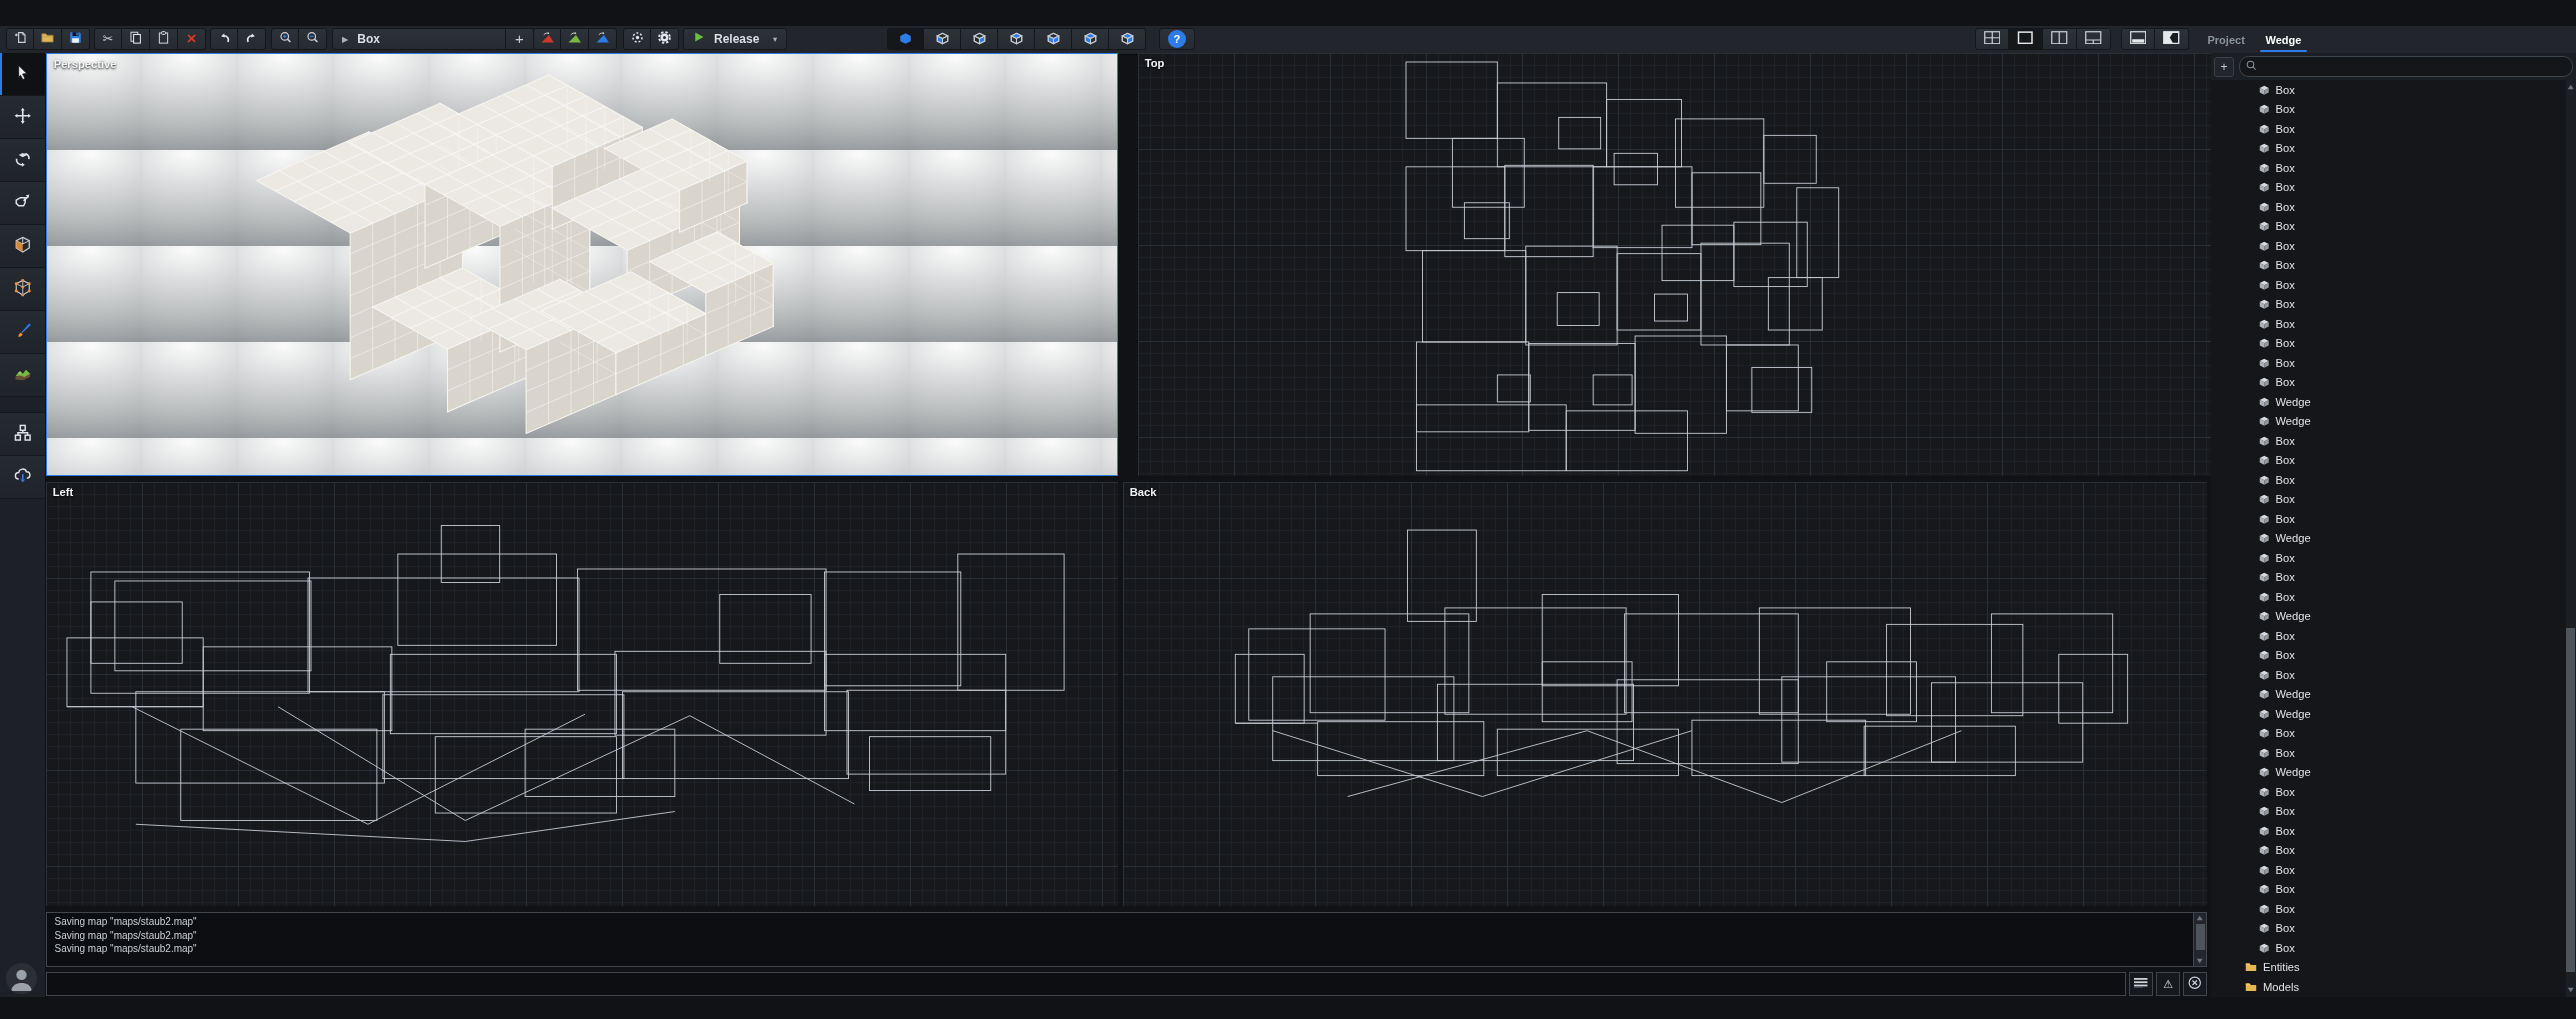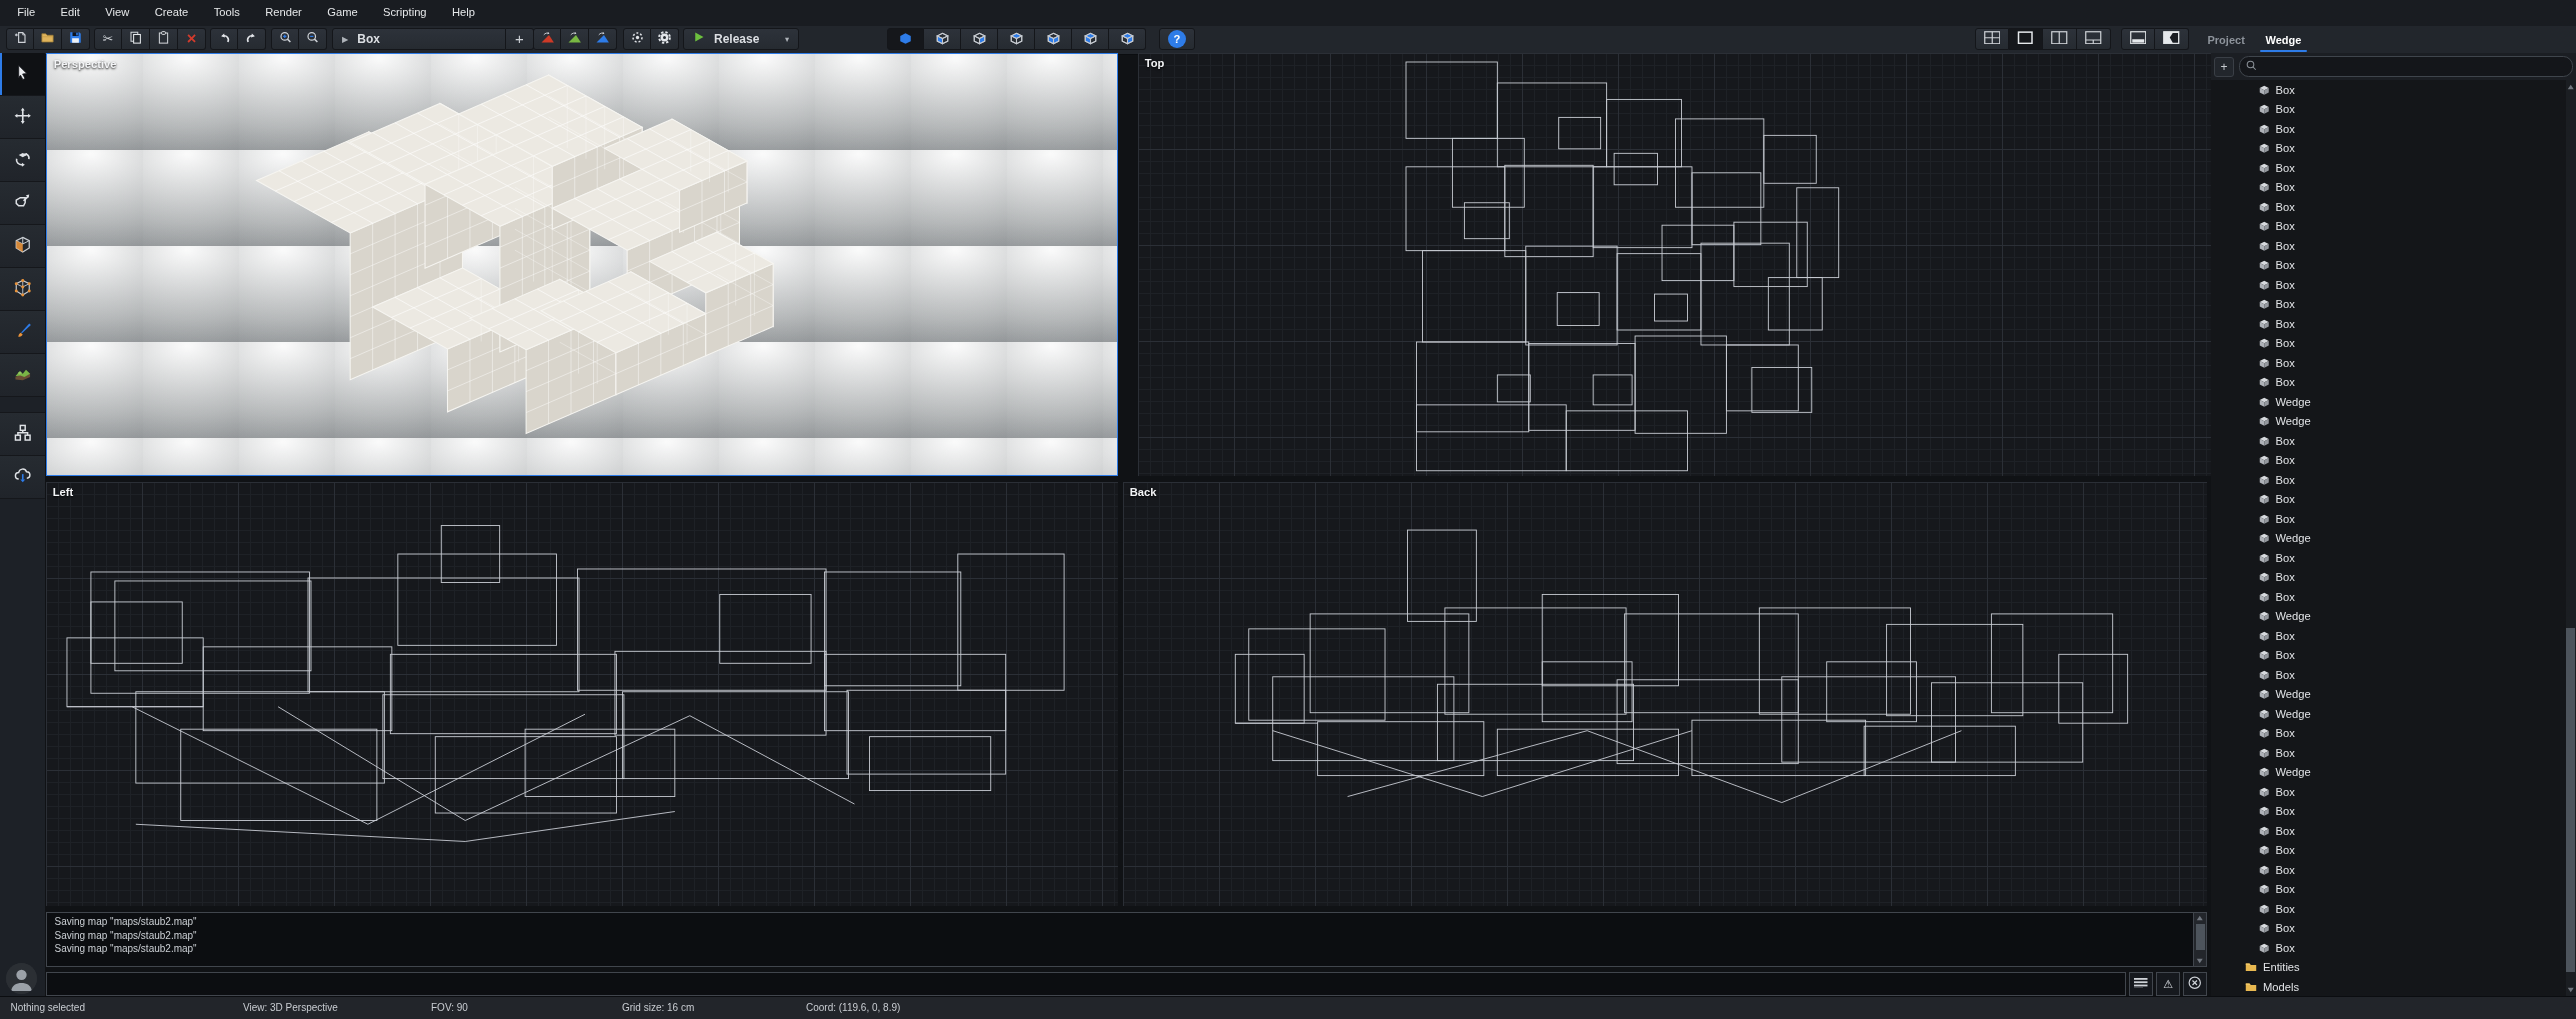--- a/index.html
+++ b/index.html
@@ -89,31 +89,20 @@
 
   
   .statusbar{position:absolute;left:0;right:0;bottom:0;height:22px;background:#22252a;border-top:0.7px solid #0b0d10;}
   .status-item{position:absolute;top:0;line-height:21px;font-size:10px;color:#c9cdd2;}
 </style>
 </head>
 <body>
 
 <div id="root">
 
-  <div class="menubar">
-      <div class="menu-item">File</div>
-      <div class="menu-item">Edit</div>
-      <div class="menu-item">View</div>
-      <div class="menu-item">Create</div>
-      <div class="menu-item">Tools</div>
-      <div class="menu-item">Render</div>
-      <div class="menu-item">Game</div>
-      <div class="menu-item">Scripting</div>
-      <div class="menu-item">Help</div>
-    </div>
 
   <div class="toolbar">
 
     <div class="tgroup" style="left:6px">
       <div class="tbtn">
         <span><svg width="15" height="15" viewBox="0 0 20 20">
               <path d="M7.5 3.5h5.5l3 3v10H7.5z" fill="none" stroke="#cfd3d8" stroke-width="1.5"></path>
               <path d="M13 3.5v3h3" fill="none" stroke="#cfd3d8" stroke-width="1.2"></path>
               <path d="M3.2 5.2l2.6 2.6M5.8 5.2L3.2 7.8M2.6 6.5h3.8M4.5 4.6v3.8" stroke="#cfd3d8" stroke-width="1"></path>
             </svg></span>
@@ -231,21 +220,21 @@
       <div class="tbtn">
         <span><svg width="15" height="15" viewBox="0 0 20 20">
               <circle cx="10" cy="10" r="7.2" fill="none" stroke="#e2e5e9" stroke-width="2.6" stroke-dasharray="3.1 2.6"></circle>
               <circle cx="10" cy="10" r="5.2" fill="#e2e5e9"></circle>
               <circle cx="10" cy="10" r="2" fill="#262b31"></circle>
             </svg></span>
       </div>
     </div>
 
     <div class="tgroup" style="left:683px">
-      <div class="tbtn tdrop" style="width:116px;justify-content:center">
+      <div class="tbtn tdrop" style="width:104px;justify-content:center">
         <span><svg width="12" height="12" viewBox="0 0 16 16">
               <path d="M3 2l11 6-11 6z" fill="#6cbf3e"></path>
             </svg></span>
         <span>Release</span>
         <span class="dd-arrow" style="margin-left:auto">▾</span>
       </div>
     </div>
 
     <div class="tgroup" style="left:887px" id="view-preset-group">
         <div class="tbtn pressed" style="min-width: 37px;">
@@ -1193,21 +1182,14 @@
         </div>
       <div class="thumb"></div>
       <div class="sarrow" style="bottom:1.5px">
           <svg width="7.5" height="6" viewBox="0 0 10 8">
             <path d="M5 7L1 1h8z" fill="#70767e"></path>
           </svg>
         </div>
     </div>
   </div>
 
-  <div class="statusbar">
-    <span class="status-item" style="left:10.5px">Nothing selected</span>
-    <span class="status-item" style="left:243px">View: 3D Perspective</span>
-    <span class="status-item" style="left:431px">FOV: 90</span>
-    <span class="status-item" style="left:622px">Grid size: 16 cm</span>
-    <span class="status-item" style="left:806px">Coord: (119.6, 0, 8.9)</span>
-  </div>
 </div>
 
 
 </body></html>

